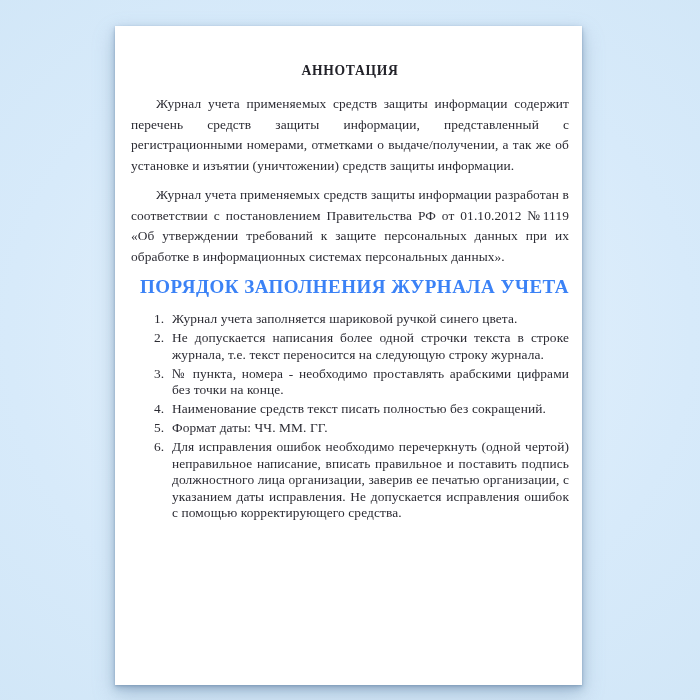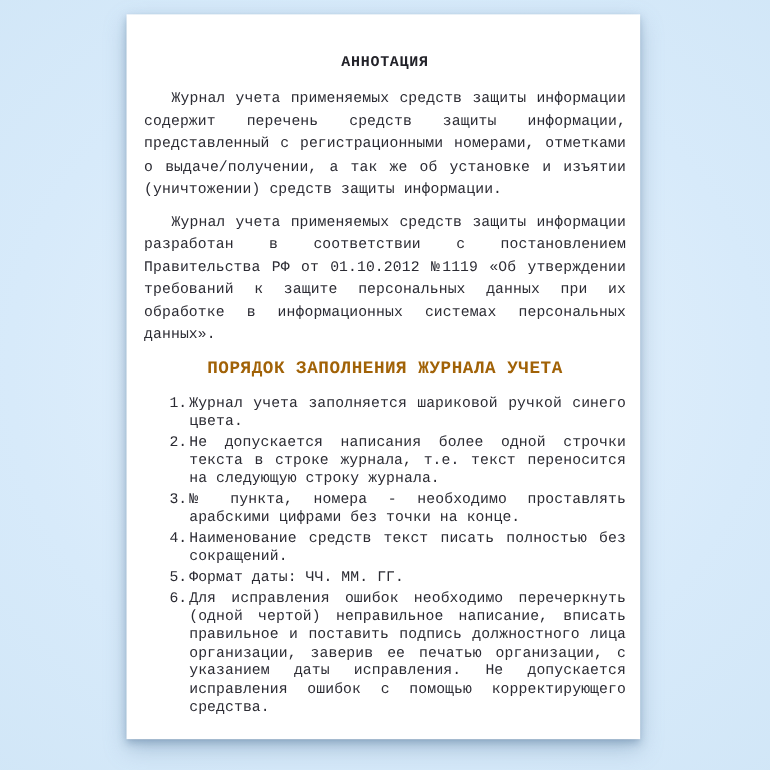--- a/index.html
+++ b/index.html
@@ -9,29 +9,28 @@
     height: 700px;
     overflow: hidden;
   }
   body {
     background: radial-gradient(ellipse 620px 560px at 50% 48%, #e6f2fc 0%, #d7eafa 55%, #cfe5f6 100%);
     font-family: "Liberation Serif", "DejaVu Serif", serif;
   }
   .page {
     position: absolute;
     left: 115px;
-    top: 13px;
+    top: 26px;
     width: 467px;
     height: 659px;
     background: #ffffff;
     box-shadow: 0 3px 7px rgba(104, 136, 168, 0.50),
                 0 9px 20px rgba(104, 136, 168, 0.38),
                 0 1px 2px rgba(104, 136, 168, 0.45);
     box-sizing: border-box;
-    font-family: Liberation Mono, monospace;
   }
   .content {
     box-sizing: border-box;
     width: 100%;
     height: 100%;
     padding: 37px 13px 0 16px;
     color: #2b2b33;
     font-size: 13.4px;
   }
   .doc-title {
@@ -48,24 +47,24 @@
     text-align: justify;
     text-indent: 25px;
     line-height: 20.5px;
     letter-spacing: 0.1px;
   }
   .para + .para {
     margin-top: 9px;
   }
   .section-title {
     margin: 12px 0 17px 0;
-    text-align: center;
-    font-size: 16px;
+    text-align: right;
+    font-size: 19px;
     font-weight: bold;
-    color: #a16207;
+    color: #3b82f6;
     letter-spacing: 0.5px;
     line-height: 15px;
   }
   ol.rules {
     list-style: none;
     margin: 0;
     padding: 0 0 0 41px;
   }
   ol.rules li {
     position: relative;

